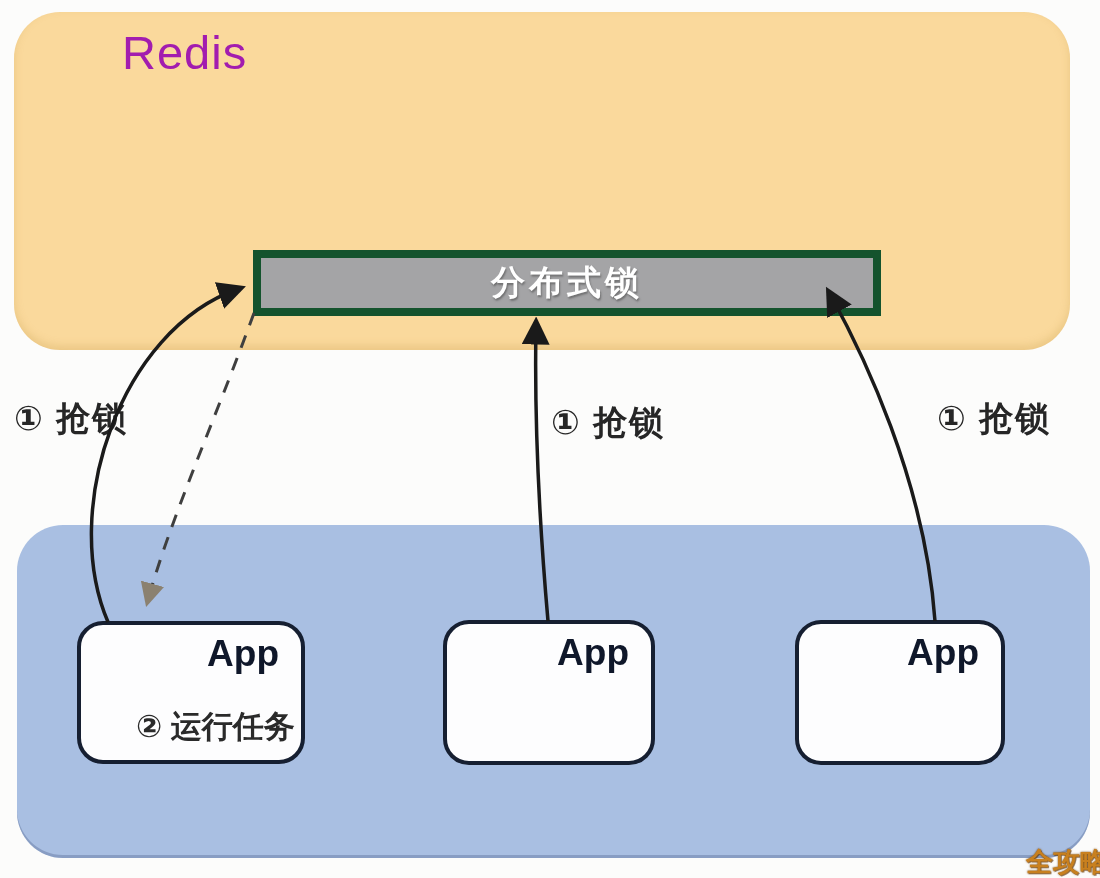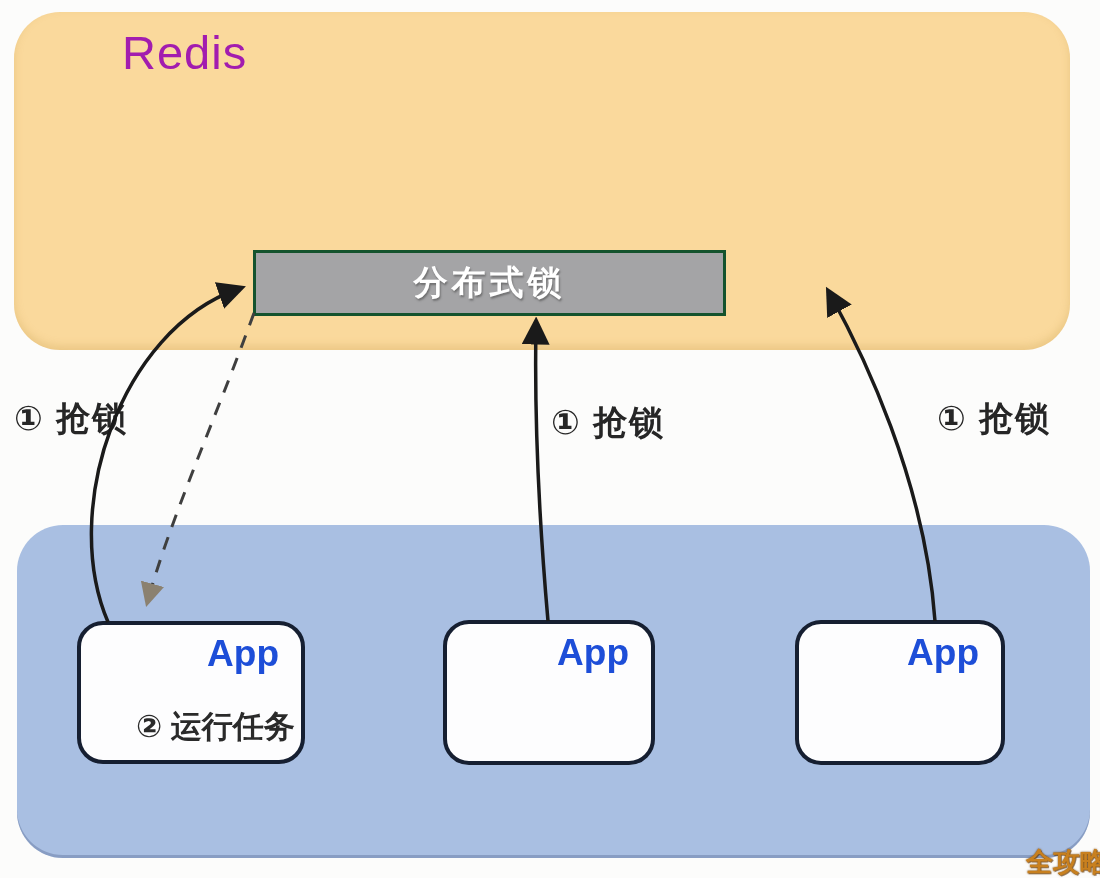--- a/index.html
+++ b/index.html
@@ -15,22 +15,22 @@
     position:absolute;left:14px;top:12px;width:1056px;height:338px;
     background:#FAD99C;border-radius:46px;
     box-shadow:inset 0 -4px 8px rgba(195,150,70,.28);
   }
   .redis-label{
     position:absolute;left:98px;top:13px;
     font-size:47px;color:#a21caf;letter-spacing:1px;margin-left:10px;
   }
   
   .lock-bar{
-    position:absolute;left:253px;top:250px;width:473px;height:66px;
-    box-sizing:border-box;background:#A4A4A6;border:3px solid #14532d;
+    position:absolute;left:253px;top:250px;width:628px;height:66px;
+    box-sizing:border-box;background:#A4A4A6;border:8px solid #14532d;
     display:flex;align-items:center;justify-content:center;
   }
   .lock-label{
     color:#FFFFFF;font-weight:bold;font-size:34px;letter-spacing:4px;
     text-shadow:1px 2px 2px rgba(70,70,70,.55);
   }
   
   .grab-label{
     position:absolute;font-size:34px;font-weight:bold;color:#262626;
     white-space:nowrap;letter-spacing:2px;text-align:center;
@@ -47,21 +47,21 @@
   
   .app-node{
     position:absolute;box-sizing:border-box;
     background:#FDFDFE;border:4px solid #161F31;border-radius:26px;
   }
   .app1{left:77px;top:621px;width:228px;height:143px;}
   .app2{left:443px;top:620px;width:212px;height:145px;}
   .app3{left:795px;top:620px;width:210px;height:145px;}
   .app-label{
     position:absolute;top:8px;right:22px;
-    font-size:37px;font-weight:bold;color:#1d4ed8;
+    font-size:37px;font-weight:bold;color:#0f172a;
   }
   .task-label{
     position:absolute;left:16px;bottom:12px;
     font-size:31px;font-weight:bold;color:#2A2A2A;white-space:nowrap;margin-left:39px;
   }
   
   .arrows{
     position:absolute;left:0;top:0;width:1100px;height:878px;
     pointer-events:none;z-index:5;
   }

